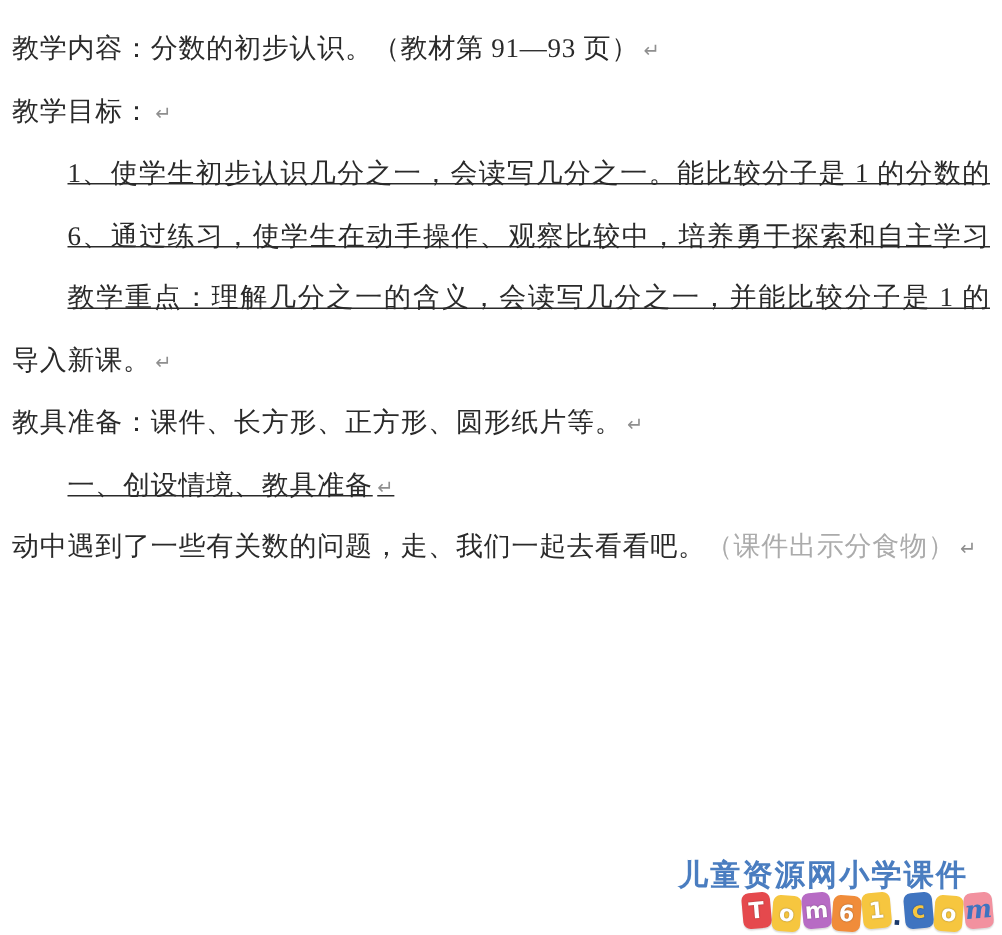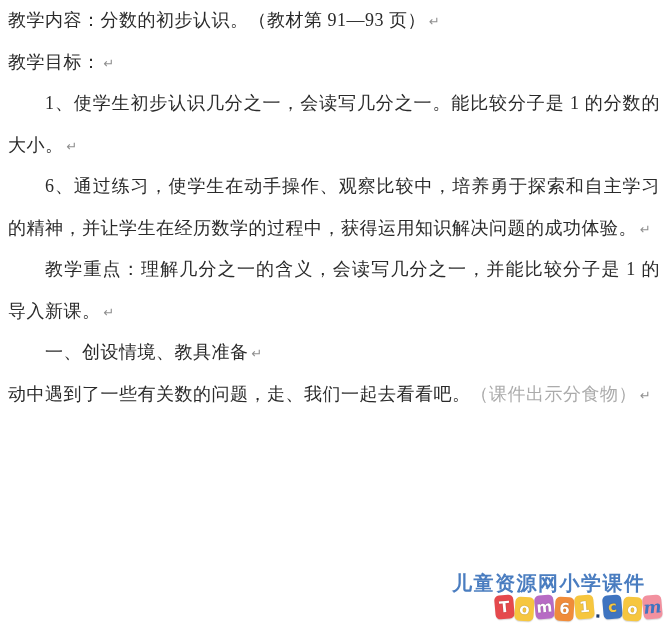--- a/index.html
+++ b/index.html
@@ -3,28 +3,28 @@
 <meta charset="utf-8">
 <style>
   html,body{margin:0;padding:0;}
   body{
     width:668px;height:623px;overflow:hidden;position:relative;
     background:#ffffff;
     font-family:"Liberation Serif","DejaVu Serif",serif;
   }
   .doc{
     position:absolute;left:0;top:0;width:668px;height:623px;
-    padding:0 8px;box-sizing:border-box;
+    padding:12px 8px;box-sizing:border-box;
   }
   .line{
     height:41.5px;line-height:41.5px;
     font-size:18px;color:#2a2a2a;letter-spacing:0.5px;
     white-space:nowrap;
   }
-  .line.indent{padding-left:37px;}
+  .line.indent{padding-left:37px;text-decoration:underline;}
   .line.stretch .txt{
     display:block;text-align:justify;text-align-last:justify;
     text-justify:inter-character;white-space:normal;
   }
   .txt{display:inline;}
   .tail{color:#ababab;}
   .pmark{
     color:#8f8f8f;font-size:13px;margin-left:3px;
     font-family:"DejaVu Sans",sans-serif;vertical-align:baseline;
   }
@@ -63,29 +63,28 @@
 </style>
 </head>
 <body>
 
 <div class="doc" id="doc">
     <div class="line"><span class="txt">教学内容：分数的初步认识。（教材第 91—93 页）</span><span class="pmark">↵</span></div>
     <div class="line"><span class="txt">教学目标：</span><span class="pmark">↵</span></div>
     <div class="line indent stretch">
       <span class="txt">1、使学生初步认识几分之一，会读写几分之一。能比较分子是 1 的分数的</span>
     </div>
-    <div class="line"><span class="txt">大小。</span><span class="pmark">↵</span></div>
     <div class="line indent stretch">
       <span class="txt">6、通过练习，使学生在动手操作、观察比较中，培养勇于探索和自主学习</span>
     </div>
-    <div class="line"><span class="txt">的精神，并让学生在经历数学的过程中，获得运用知识解决问题的成功体验。</span><span class="pmark">↵</span></div>
     <div class="line indent stretch">
       <span class="txt">教学重点：理解几分之一的含义，会读写几分之一，并能比较分子是 1 的</span>
     </div>
     <div class="line"><span class="txt">导入新课。</span><span class="pmark">↵</span></div>
+    <div class="line"><span class="txt">教具准备：课件、长方形、正方形、圆形纸片等。</span><span class="pmark">↵</span></div>
     <div class="line indent"><span class="txt">一、创设情境、教具准备</span><span class="pmark">↵</span></div>
     <div class="line"><span class="txt">动中遇到了一些有关数的问题，走、我们一起去看看吧。</span><span class="tail">（课件出示分食物）</span><span class="pmark">↵</span></div>
   </div>
 
 <div class="wm">
   <div class="wm-site" style="color: rgb(74, 125, 192);">儿童资源网小学课件</div>
   <div class="wm-tiles" id="tiles">
       <span class="tile" style="background: rgb(229, 73, 77); color: rgb(255, 255, 255);">T</span>
       <span class="tile" style="background: rgb(246, 198, 63); color: rgb(255, 255, 255);">o</span>
       <span class="tile" style="background: rgb(183, 107, 196); color: rgb(255, 255, 255);">m</span>

